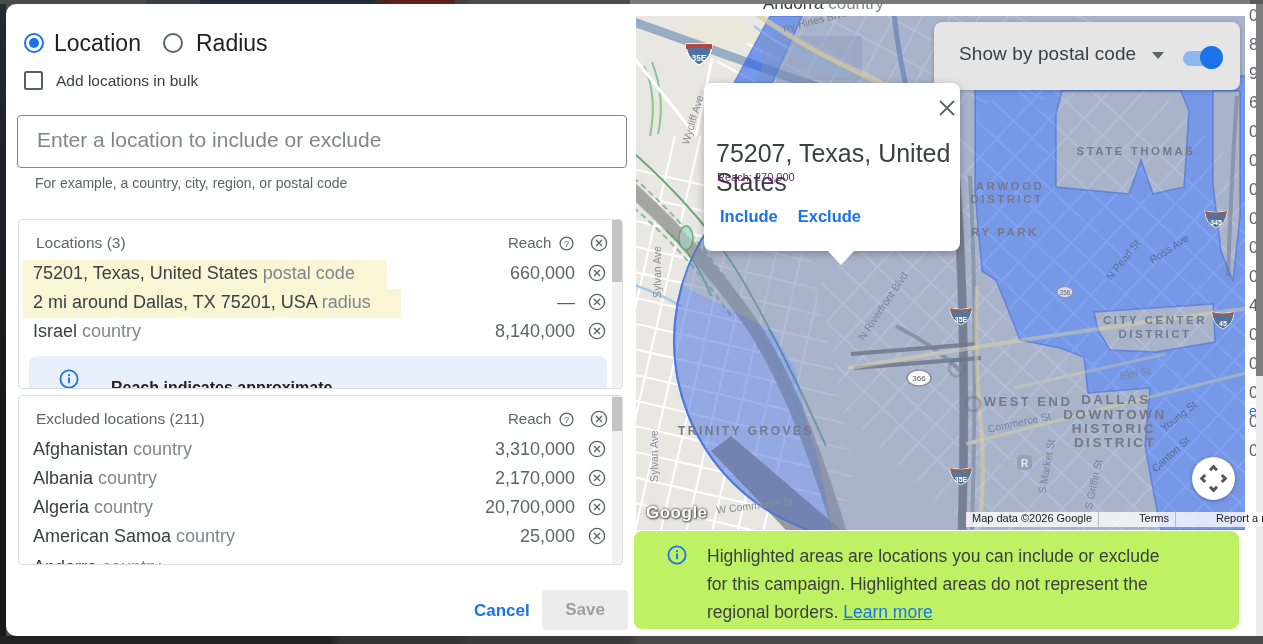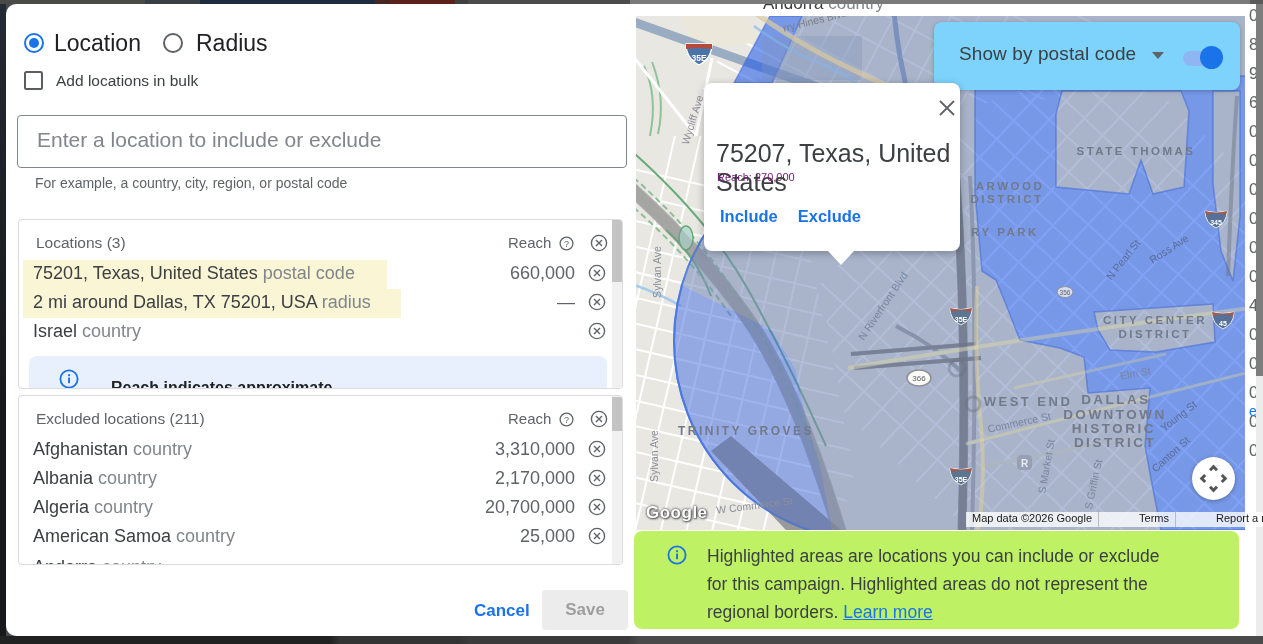--- a/index.html
+++ b/index.html
@@ -50,21 +50,21 @@
 #andorra { left:700px; top:4px; width:460px; height:12px; overflow:hidden; }
 #andorra > span { position:absolute; left:63px; top:-9px; font-size:17px; line-height:17px; color:#3c4043; white-space:pre; }
 #andorra .sfx { color:#80868b; }
 #digits { left:1245px; top:4px; width:11px; height:520px; overflow:hidden; background:#fff; } #digits div { left:0; }
 #digits div { position:absolute; left:0; width:14px; font-size:16.5px; color:#5f6368; text-align:left; padding-left:4px; }
 #vscroll { left:1256px; top:4px; width:7px; height:632px; background:#ececec; }
 #vthumb { left:1256px; top:4px; width:7px; height:372px; background:#7d7d7d; }
 
 #mapwrap { left:636px; top:16px; width:609px; height:514px; overflow:hidden; }
 
-#togglepanel { left:934px; top:22px; width:306px; height:68px; background:#7dd3fc; border-radius:8px; box-shadow:0 1px 4px rgba(0,0,0,.25); }
+#togglepanel { left:934px; top:22px; width:306px; height:68px; background:#e5e5e5; border-radius:8px; box-shadow:0 1px 4px rgba(0,0,0,.25); }
 #togglepanel .t { position:absolute; left:25px; top:21px; font-size:19px; letter-spacing:0.1px; color:#3c4043; }
 #togglepanel .caret { position:absolute; left:218px; top:30px; width:0; height:0; border-left:6px solid transparent; border-right:6px solid transparent; border-top:7px solid #5f6368; }
 #togglepanel .track { position:absolute; left:249px; top:29px; width:34px; height:15px; border-radius:8px; background:#8fb5f2; }
 #togglepanel .knob { position:absolute; left:266px; top:24px; width:23px; height:23px; border-radius:50%; background:#1a73e8; }
 
 #card { left:704px; top:83px; width:256px; height:168px; background:#fff; border-radius:8px; box-shadow:0 2px 8px rgba(0,0,0,.28); }
 #cardptr { left:828px; top:251px; width:0; height:0; border-left:13px solid transparent; border-right:13px solid transparent; border-top:14px solid #fff; }
 #card .title { position:absolute; left:12px; top:56px; font-size:25px; color:#3c4043; }
 #card .reach { position:absolute; left:13px; top:88px; font-size:11px; color:#701a75; }
 #card .links { position:absolute; left:16px; top:124px; font-size:16.5px; color:#1a73e8; font-weight:bold; }
@@ -116,20 +116,21 @@
 <div class="abs box" id="locbox">
   <div class="hl" style="top:40px; width:364px;"></div>
   <div class="hl" style="top:69px; width:378px;"></div>
   <div class="hdr" style="top:14px;">Locations (3)</div>
   <div class="reachlbl" style="top:14px;">Reach</div>
   <div class="rowname" style="top:43px;">75201, Texas, United States<span class="sfx"> postal code</span></div>
   <div class="rowval" style="top:43px;">660,000</div>
   <div class="rowname" style="top:72px;">2 mi around Dallas, TX 75201, USA<span class="sfx"> radius</span></div>
   <div class="rowval" style="top:72px;">—</div>
   <div class="rowname" style="top:101px;">Israel<span class="sfx"> country</span></div>
+  <div class="rowval" style="top:101px;">8,140,000</div>
   <svg class="qicon" style="left:540px;top:16px;" width="15" height="15" viewBox="0 0 15 15">
       <circle cx="7.5" cy="7.5" r="6.4" fill="none" stroke="#5f6368" stroke-width="1.3"></circle>
       <text x="7.5" y="10.6" text-anchor="middle" font-size="9" fill="#5f6368" font-family="Liberation Sans">?</text>
     </svg>
     <svg class="xicon" style="left:571px;top:14px;" width="18" height="18" viewBox="0 0 18 18">
       <circle cx="9" cy="9" r="7.6" fill="none" stroke="#5f6368" stroke-width="1.4"></circle>
       <path d="M6 6 L12 12 M12 6 L6 12" stroke="#5f6368" stroke-width="1.4"></path>
     </svg>
     <svg class="xicon" style="left:569px;top:44px;" width="18" height="18" viewBox="0 0 18 18">
       <circle cx="9" cy="9" r="7.6" fill="none" stroke="#5f6368" stroke-width="1.4"></circle>

